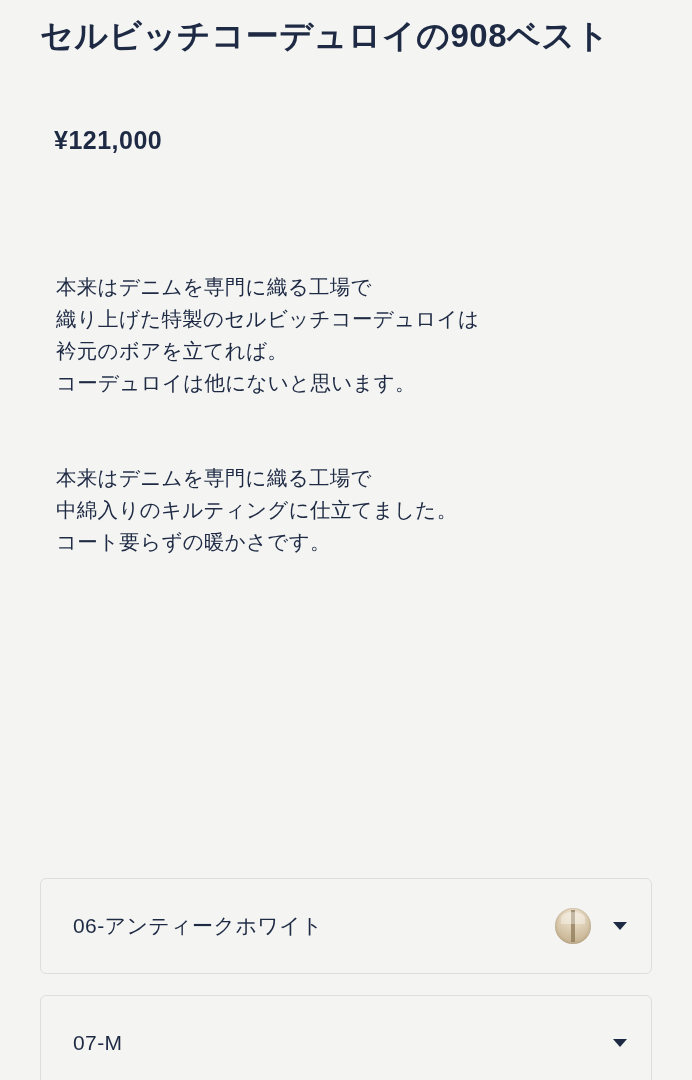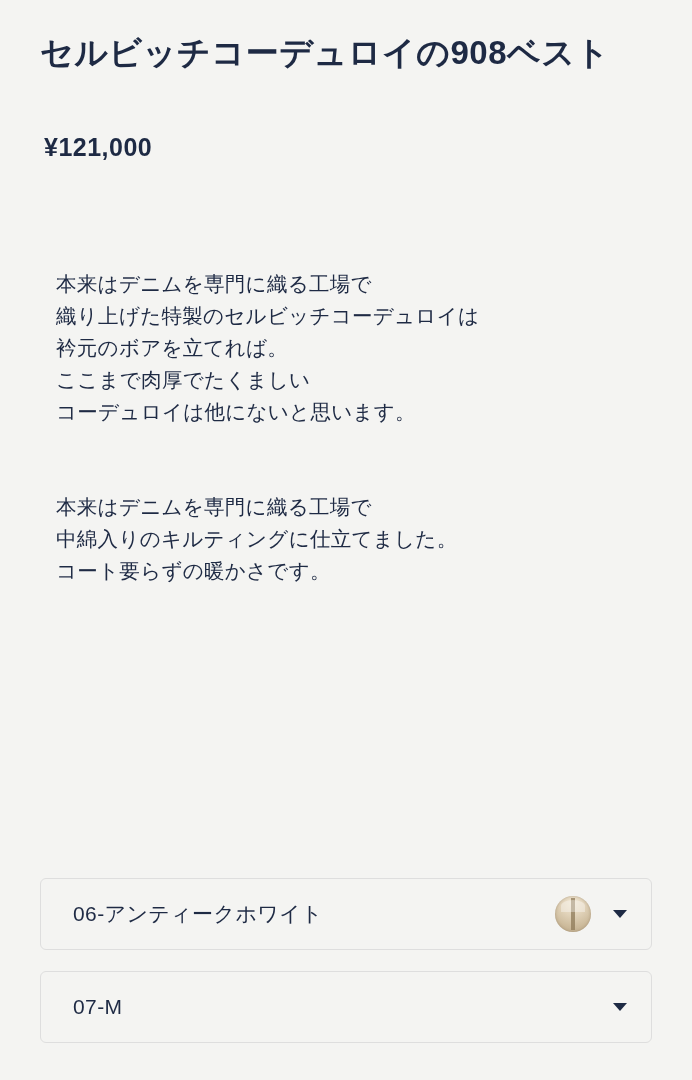--- a/index.html
+++ b/index.html
@@ -21,28 +21,28 @@
     box-sizing: border-box;
     padding: 0 40px;
     position: relative;
   }
   .product-title {
     font-size: 33px;
     line-height: 1.42;
     font-weight: 700;
     letter-spacing: 0.5px;
     margin: 0;
-    padding-top: 30px;
+    padding-top: 13px;
     color: #1e2a44;
   }
   .price {
     font-size: 25px;
     font-weight: 700;
     letter-spacing: 0.5px;
-    margin: 4px;
+    margin: 14px;
     padding-top: 52px;
     color: #1e2a44;
   }
   .description {
     padding-top: 86px;
     font-size: 20.5px;
     line-height: 1.56;
     font-weight: 400;
     letter-spacing: 0.3px;
     color: #1e2a44;
@@ -58,21 +58,21 @@
     white-space: nowrap;
   }
   .selects {
     position: absolute;
     left: 40px;
     right: 40px;
     top: 878px;
   }
   .select-box {
     box-sizing: border-box;
-    height: 72px;
+    height: 96px;
     border: 1px solid #dedede;
     border-radius: 6px;
     background: #f4f4f2;
     display: flex;
     align-items: center;
     padding: 0 20px 0 32px;
     margin-bottom: 21px;
     position: relative;
   }
   .select-label {
@@ -133,21 +133,20 @@
 
   <h1 class="product-title">セルビッチコーデュロイの908ベスト</h1>
 
   <div class="price">¥121,000</div>
 
   <div class="description">
     <p class="desc-block">
       <span class="desc-line">本来はデニムを専門に織る工場で</span>
       <span class="desc-line">織り上げた特製のセルビッチコーデュロイは</span>
       <span class="desc-line">衿元のボアを立てれば。</span>
-      <span class="desc-line">ここまで肉厚でたくましい</span>
       <span class="desc-line">コーデュロイは他にないと思います。</span>
     </p>
     <div class="desc-gap"></div>
     <p class="desc-block">
       <span class="desc-line">本来はデニムを専門に織る工場で</span>
       <span class="desc-line">中綿入りのキルティングに仕立てました。</span>
       <span class="desc-line">コート要らずの暖かさです。</span>
     </p>
   </div>
 

